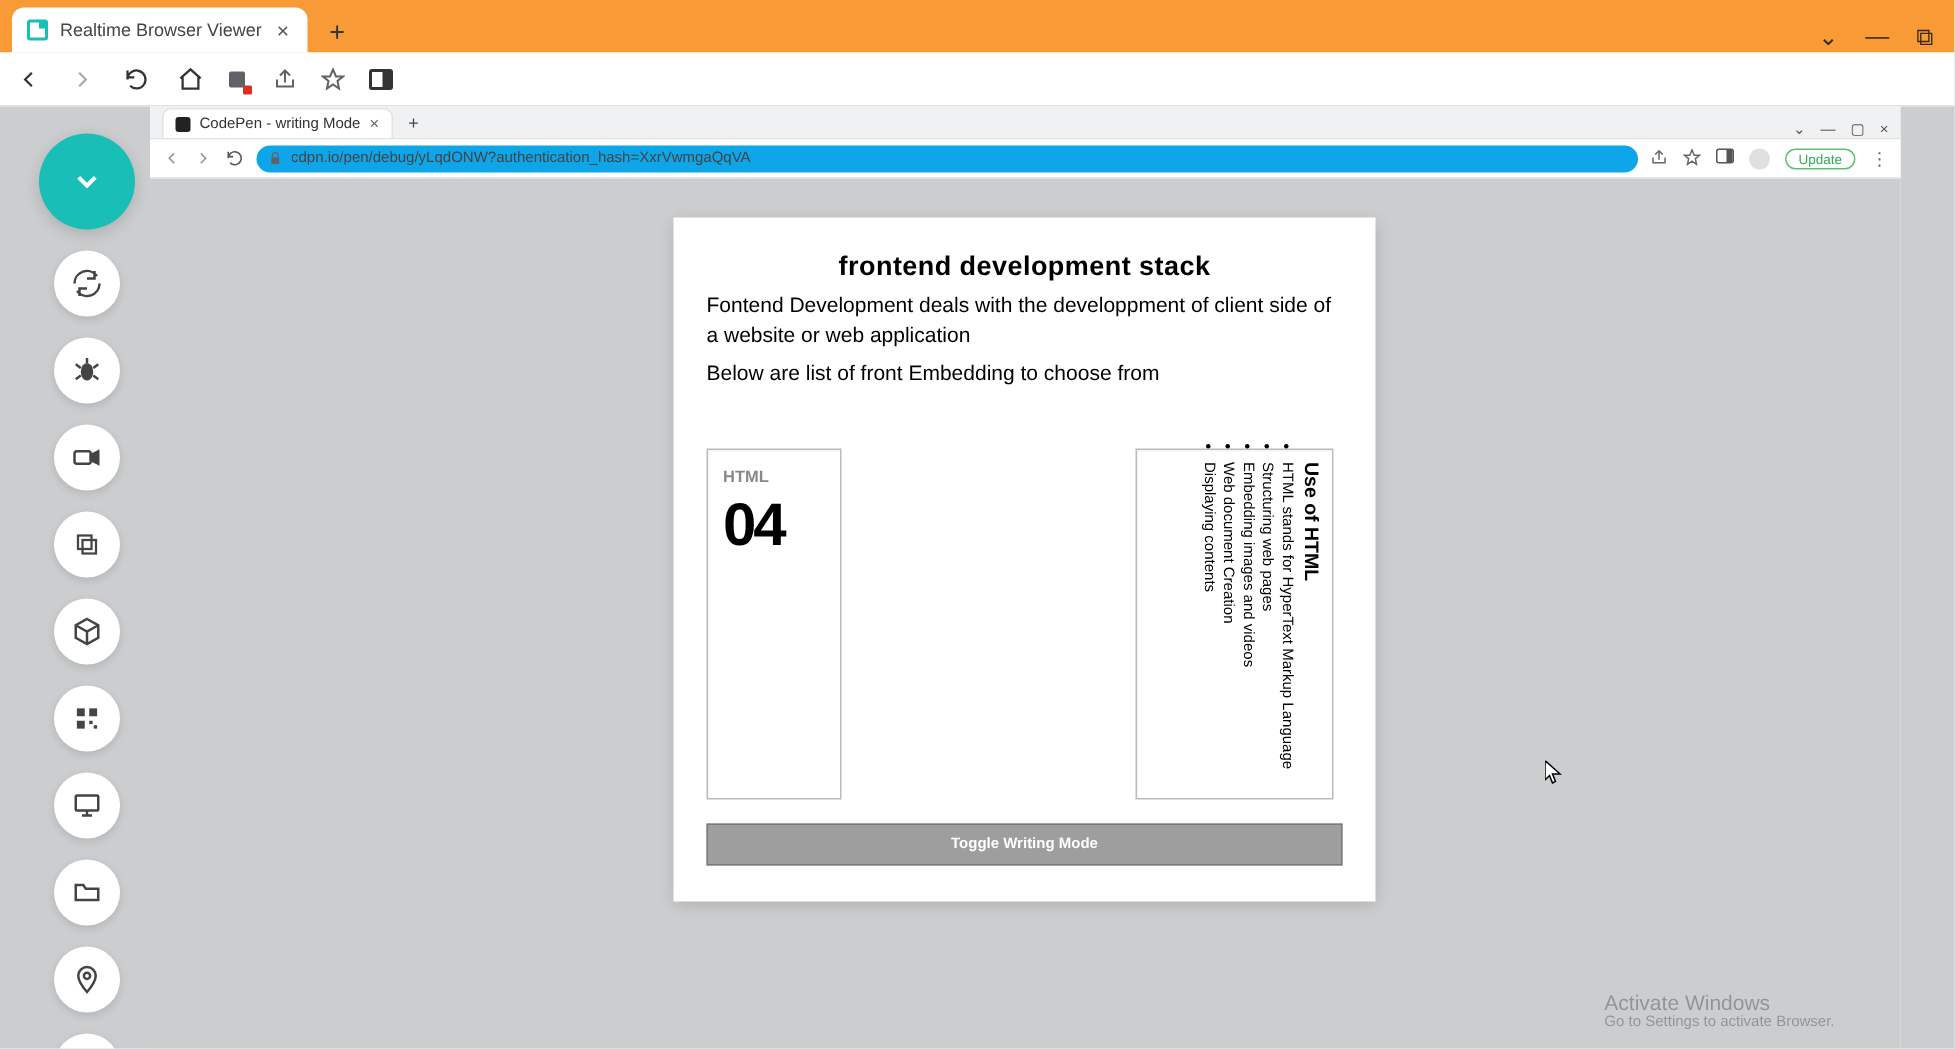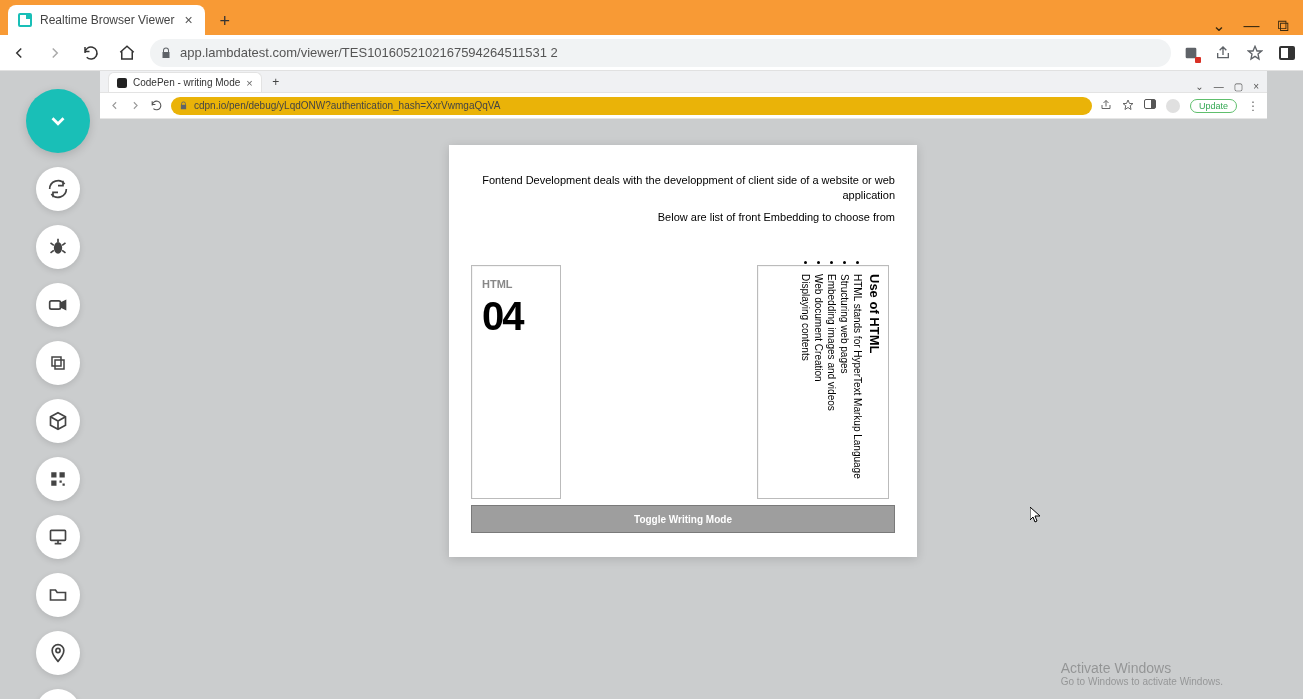--- a/index.html
+++ b/index.html
@@ -37,42 +37,42 @@
 
   
   .inner-browser { position:absolute; left:100px; right:36px; top:0; bottom:0; background:#fff; display:flex; flex-direction:column; box-shadow: inset 0 0 0 1px #ddd; }
   .inner-tabs { height:22px; background:#f0f1f3; display:flex; align-items:flex-end; padding-left:8px; gap:4px; border-bottom:1px solid #e3e3e3; }
   .inner-tab { display:flex; align-items:center; gap:6px; background:#fff; height:20px; border-radius:6px 6px 0 0; padding:0 8px; font-size:10px; color:#333; border:1px solid #e3e3e3; border-bottom:none; }
   .inner-tab .cp-logo { width:10px; height:10px; background:#222; border-radius:2px; }
   .inner-newtab { width:20px; height:20px; display:flex; align-items:center; justify-content:center; font-size:12px; color:#444; }
   .inner-win { margin-left:auto; display:flex; gap:10px; padding-right:8px; font-size:10px; color:#555; align-items:center; }
   .inner-toolbar { height:26px; background:#fff; display:flex; align-items:center; padding:0 8px; gap:8px; border-bottom:1px solid #e6e6e6; }
   .inner-toolbar .nav-icons { display:flex; gap:8px; }
-  .inner-omnibox { flex:1; height:18px; background:#eab308; border-radius:9px; display:flex; align-items:center; padding:0 8px; gap:6px; font-size:10px; color:#444; }
+  .inner-omnibox { flex:1; height:18px; background:#0ea5e9; border-radius:9px; display:flex; align-items:center; padding:0 8px; gap:6px; font-size:10px; color:#444; }
   .inner-right { display:flex; align-items:flex-start; gap:10px; }
   .update-pill { border:1px solid #5fbf6d; color:#34a853; font-size:9px; padding:1px 8px; border-radius:10px; }
   .inner-right .side-panel-icon-sm { width:12px; height:10px; border:1.5px solid #555; border-radius:2px; display:inline-block; position:relative; }
   .inner-right .side-panel-icon-sm::after { content:""; position:absolute; right:0; top:0; bottom:0; width:4px; background:#555; }
   .avatar-sm { width:14px; height:14px; border-radius:50%; background:#e0e0e0; }
 
   .inner-content { flex:1; background:#cbcdce; position:relative; overflow:hidden; }
 
   
   .card { position:absolute; left:349px; top:26px; width:468px; background:#fff; padding:22px 22px 24px 22px; box-shadow:0 2px 10px rgba(0,0,0,.15); font-family: Arial, sans-serif; }
   .card h2 { text-align:center; font-weight:700; font-size:18px; letter-spacing:.3px; }
-  .card .sub { text-align:right; font-size:11px; margin-top:6px; line-height:1.4; }
+  .card .sub { text-align:left; font-size:14px; margin-top:6px; line-height:1.4; }
   .panel-row { display:flex; gap:196px; margin-top:40px;align-items:center; }
   .box { border:1px solid #bbb; width:90px; height:234px; padding:12px 10px; box-shadow: inset 1px 1px 0 rgba(0,0,0,.04); }
   .box-left .label { font-size:11px; color:#888; font-weight:700; }
   .box-left .big { font-size:40px; font-weight:900; font-family: Impact, 'Arial Black', sans-serif; letter-spacing:-2px; margin-top:4px; }
   .box-right { width:132px; padding:8px 6px; writing-mode: vertical-rl; text-align:left; }
   .box-right .hd { font-size:13px; font-weight:800; margin-bottom:6px; }
   .box-right ul { list-style: disc; font-size:10px; padding:0 2px 0 0; }
   .box-right li { margin: 0 2px; }
-  .toggle-btn { width:100%; margin-top:6px; height:28px; background:#9e9e9e; border:1px solid #7a7a7a; color:#fff; font-size:10px; font-weight:700; cursor:pointer; }
+  .toggle-btn { width:100%; margin-top:16px; height:28px; background:#9e9e9e; border:1px solid #7a7a7a; color:#fff; font-size:10px; font-weight:700; cursor:pointer; }
 
   
   .watermark { position:absolute; right:44px; bottom:12px; text-align:left; color:rgba(0,0,0,.28); }
   .watermark .l1 { font-size:14px; }
   .watermark .l2 { font-size:10px; }
 
   
   .cursor { position:absolute; left:1030px; top:436px; color:#000; }
 
   
@@ -110,28 +110,20 @@
     <span class="nav-btn">
       <svg width="18" height="18" viewBox="0 0 24 24" fill="none" stroke="#333" stroke-width="2">
           <path d="M4 12a8 8 0 1 1 2.3 5.6M4 4v6h6"></path>
         </svg>
     </span>
     <span class="nav-btn">
       <svg width="18" height="18" viewBox="0 0 24 24" fill="none" stroke="#333" stroke-width="2">
           <path d="M3 11l9-8 9 8M5 10v10h14V10"></path>
         </svg>
     </span>
-  </div>
-  <div class="host-omnibox">
-    <span class="lock">
-      <svg width="12" height="12" viewBox="0 0 24 24" fill="#5f6368">
-          <path d="M6 10V7a6 6 0 1 1 12 0v3h1v12H5V10h1zm2 0h8V7a4 4 0 1 0-8 0v3z"></path>
-        </svg>
-    </span>
-    <span>app.lambdatest.com/viewer/TES1016052102167594264511531 2</span>
   </div>
   <div class="host-end">
     <span class="ext">
       <svg width="16" height="16" viewBox="0 0 24 24" fill="#5f6368">
           <rect x="4" y="4" width="16" height="16" rx="2"></rect>
         </svg>
     </span>
     <span>
       <svg width="16" height="16" viewBox="0 0 24 24" fill="none" stroke="#5f6368" stroke-width="2">
           <path d="M4 12v7h16v-7M12 3v12M7 8l5-5 5 5"></path>
@@ -268,20 +260,21 @@
           </span>
         <span class="side-panel-icon-sm"></span>
         <span class="avatar-sm"></span>
         <span class="update-pill">Update</span>
         <span style="font-size:12px;color:#666">⋮</span>
       </div>
     </div>
 
     <div class="inner-content">
       <div class="card">
+        <h2>frontend development stack</h2>
         <p class="sub">Fontend Development deals with the developpment of client side of a website or web application</p>
         <p class="sub">Below are list of front Embedding to choose from</p>
 
         <div class="panel-row">
           <div class="box box-left">
             <div class="label">HTML</div>
             <div class="big">04</div>
           </div>
           <div class="box box-right">
             <div class="hd">Use of HTML</div>
@@ -293,21 +286,21 @@
               <li>Displaying contents</li>
             </ul>
           </div>
         </div>
 
         <button class="toggle-btn">Toggle Writing Mode</button>
       </div>
 
       <div class="watermark">
         <div class="l1">Activate Windows</div>
-        <div class="l2">Go to Windows to activate Windows.</div>
+        <div class="l2">Go to Settings to activate Browser.</div>
       </div>
     </div>
   </div>
 
   <span class="cursor">
     <svg width="12" height="16" viewBox="0 0 12 16">
         <path d="M0 0v13l3-3 2 5 2-1-2-5h5z" fill="#fff" stroke="#000"></path>
       </svg>
   </span>
 </div>

